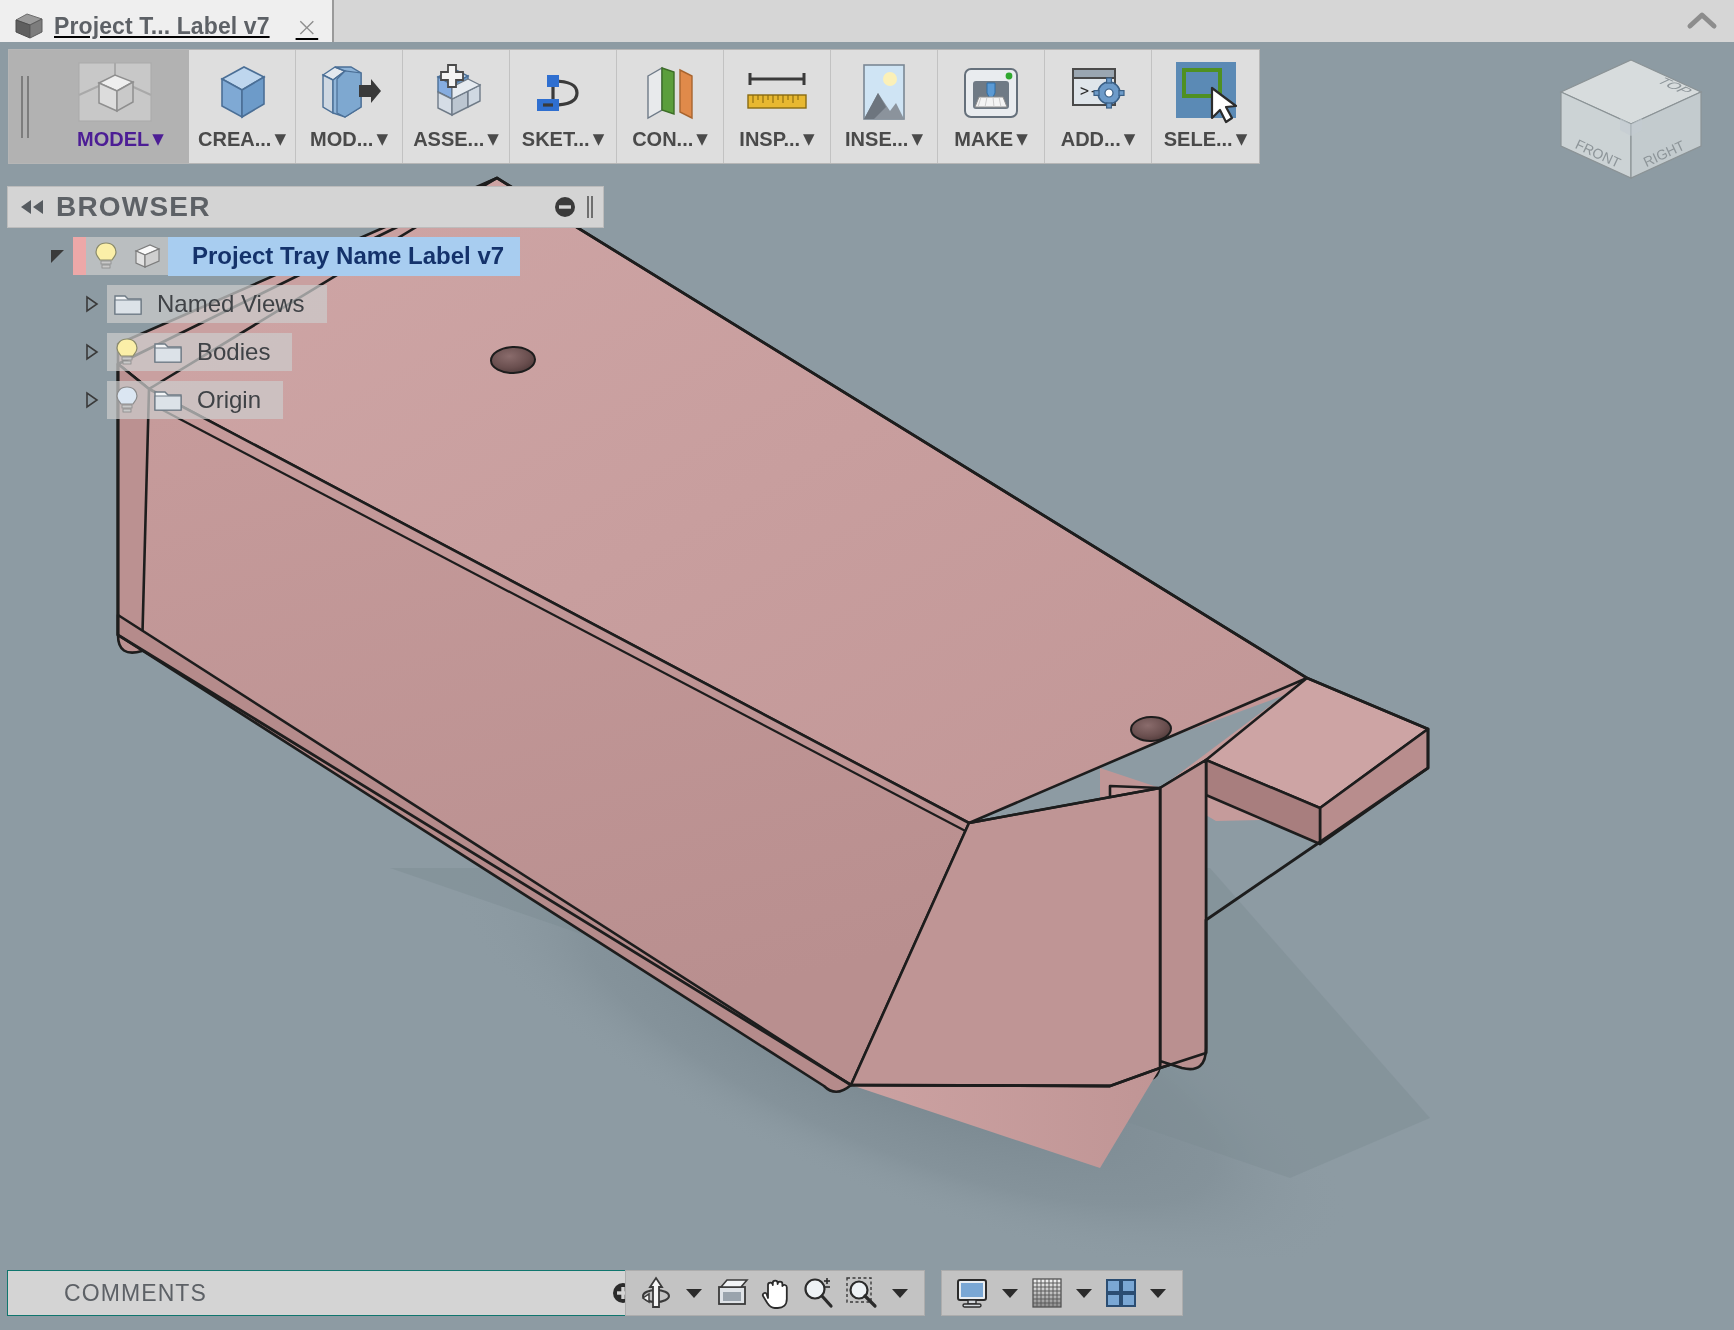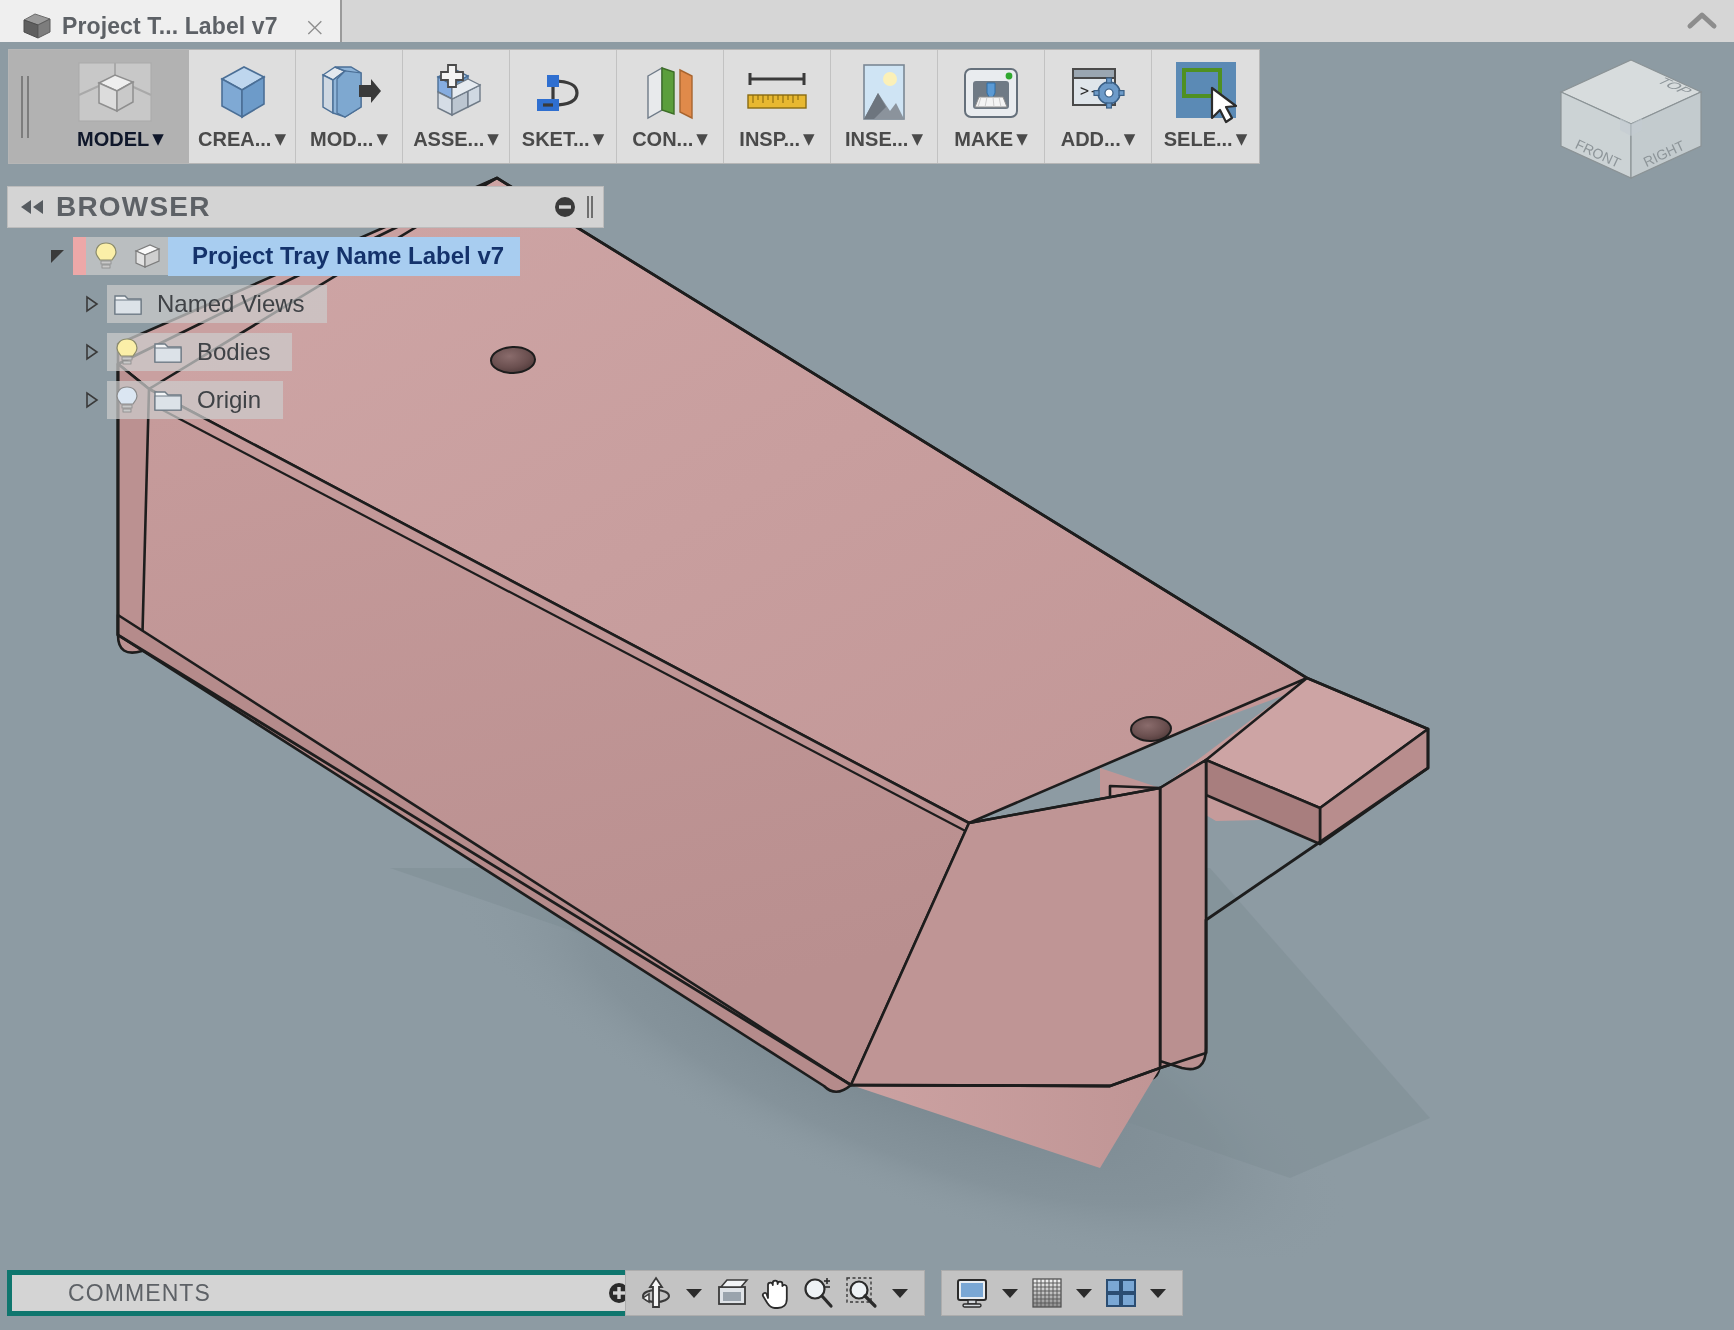--- a/index.html
+++ b/index.html
@@ -13,24 +13,24 @@
   #app { position: relative; width: 1734px; height: 1330px; overflow: hidden; }
 
   
   .tabbar {
     position: absolute; left: 0; top: 0; width: 1734px; height: 42px;
     background: #d6d6d6;
     display: flex; align-items: stretch;
   }
   .tab {
     display: flex; align-items: center; gap: 10px;
-    padding: 0 14px 0 22px;
+    padding: 0 14px 0 14px;
     background: #efefef;
     border-right: 2px solid #9a9a9a;
-    height: 52px; position: relative;
+    height: 52px; position: relative; text-decoration: underline;
   }
   .tab-cube { width: 30px; height: 26px; flex: none; }
   .tab-title {
     font-size: 23px; font-weight: bold; color: #5d6166;
     white-space: nowrap; letter-spacing: 0.1px;
   }
   .tab-close {
     font-size: 27px; color: #8d8d8d; line-height: 1;
     margin-left: 16px; font-weight: 300; cursor: pointer;
     font-family: "DejaVu Sans", sans-serif;
@@ -71,21 +71,21 @@
     cursor: pointer;
   }
   .rb-item.active { background: #b2b2b2; border-right: 1px solid #b2b2b2; }
   .rb-item.model { width: 148px; }
   .rb-icon { height: 66px; display: flex; align-items: center; justify-content: center; }
   .rb-label {
     font-size: 20px; font-weight: bold; color: #4a4a4a;
     display: flex; align-items: center; gap: 3px;
     margin-top: 2px; white-space: nowrap;
   }
-  .rb-item.active .rb-label { color: #0f172a; margin-left: 12px; }
+  .rb-item.active .rb-label { color: #4c1d95; margin-left: 12px; }
   .caret { font-size: 15px; line-height: 1; font-family: "DejaVu Sans", sans-serif; }
 
   
   .viewcube {
     position: absolute; right: 18px; top: 48px;
     width: 170px; height: 140px;
   }
 
   
   .browser-header {
@@ -136,21 +136,21 @@
     padding: 5px 16px 6px 24px; font-size: 24px;
   }
 
   
   .viewport { position: absolute; left: 0; top: 168px; width: 1734px; height: 1090px; }
 
   
   .comments {
     position: absolute; left: 7px; bottom: 14px;
     width: 655px; height: 46px;
-    background: #d4d4d4; border: 5px solid #0f766e;
+    background: #d4d4d4; border: 1px solid #0f766e;
     display: flex; align-items: center;
   }
   .cm-title {
     font-size: 23px; color: #5d6166; letter-spacing: 1.1px;
     padding-left: 56px;
   }
   .cm-spacer { flex: 1; }
   .cm-plus { margin-right: 10px; display:flex; cursor: pointer; }
   .cm-handle { margin-right: 9px; display: flex; cursor: col-resize; }
   .cm-handle i { width: 2px; height: 22px; background: #6f6f6f; margin: 0 1px; display: block; }

